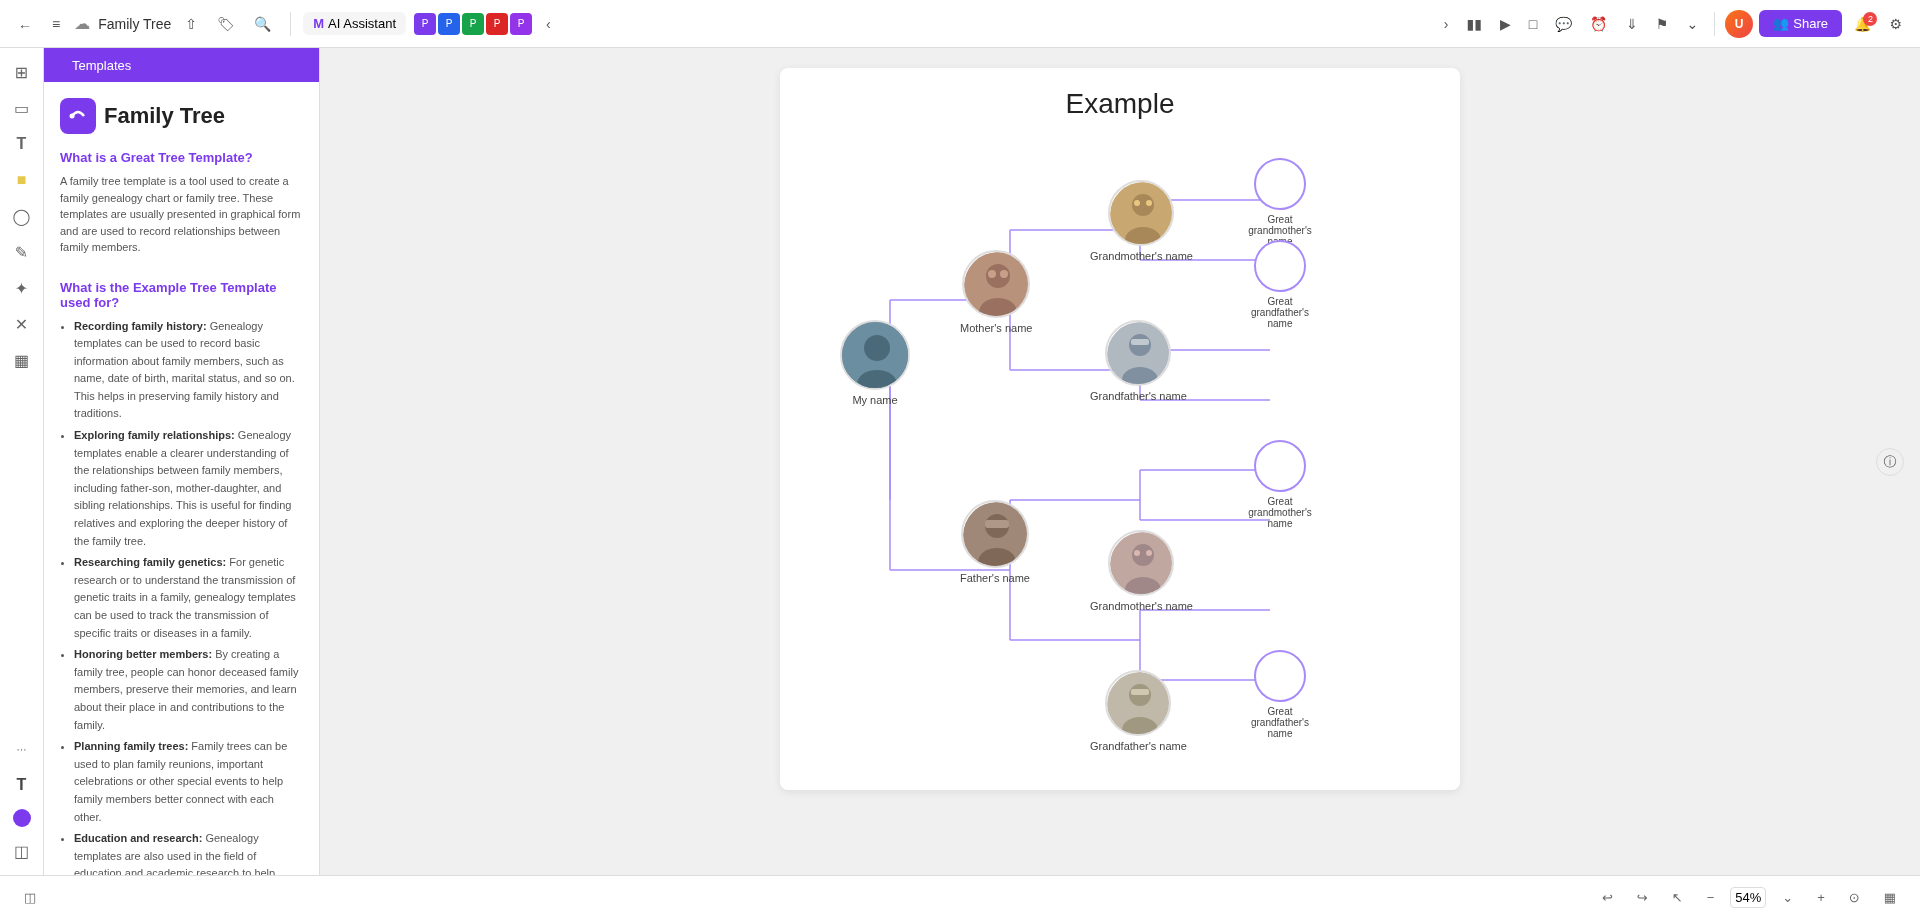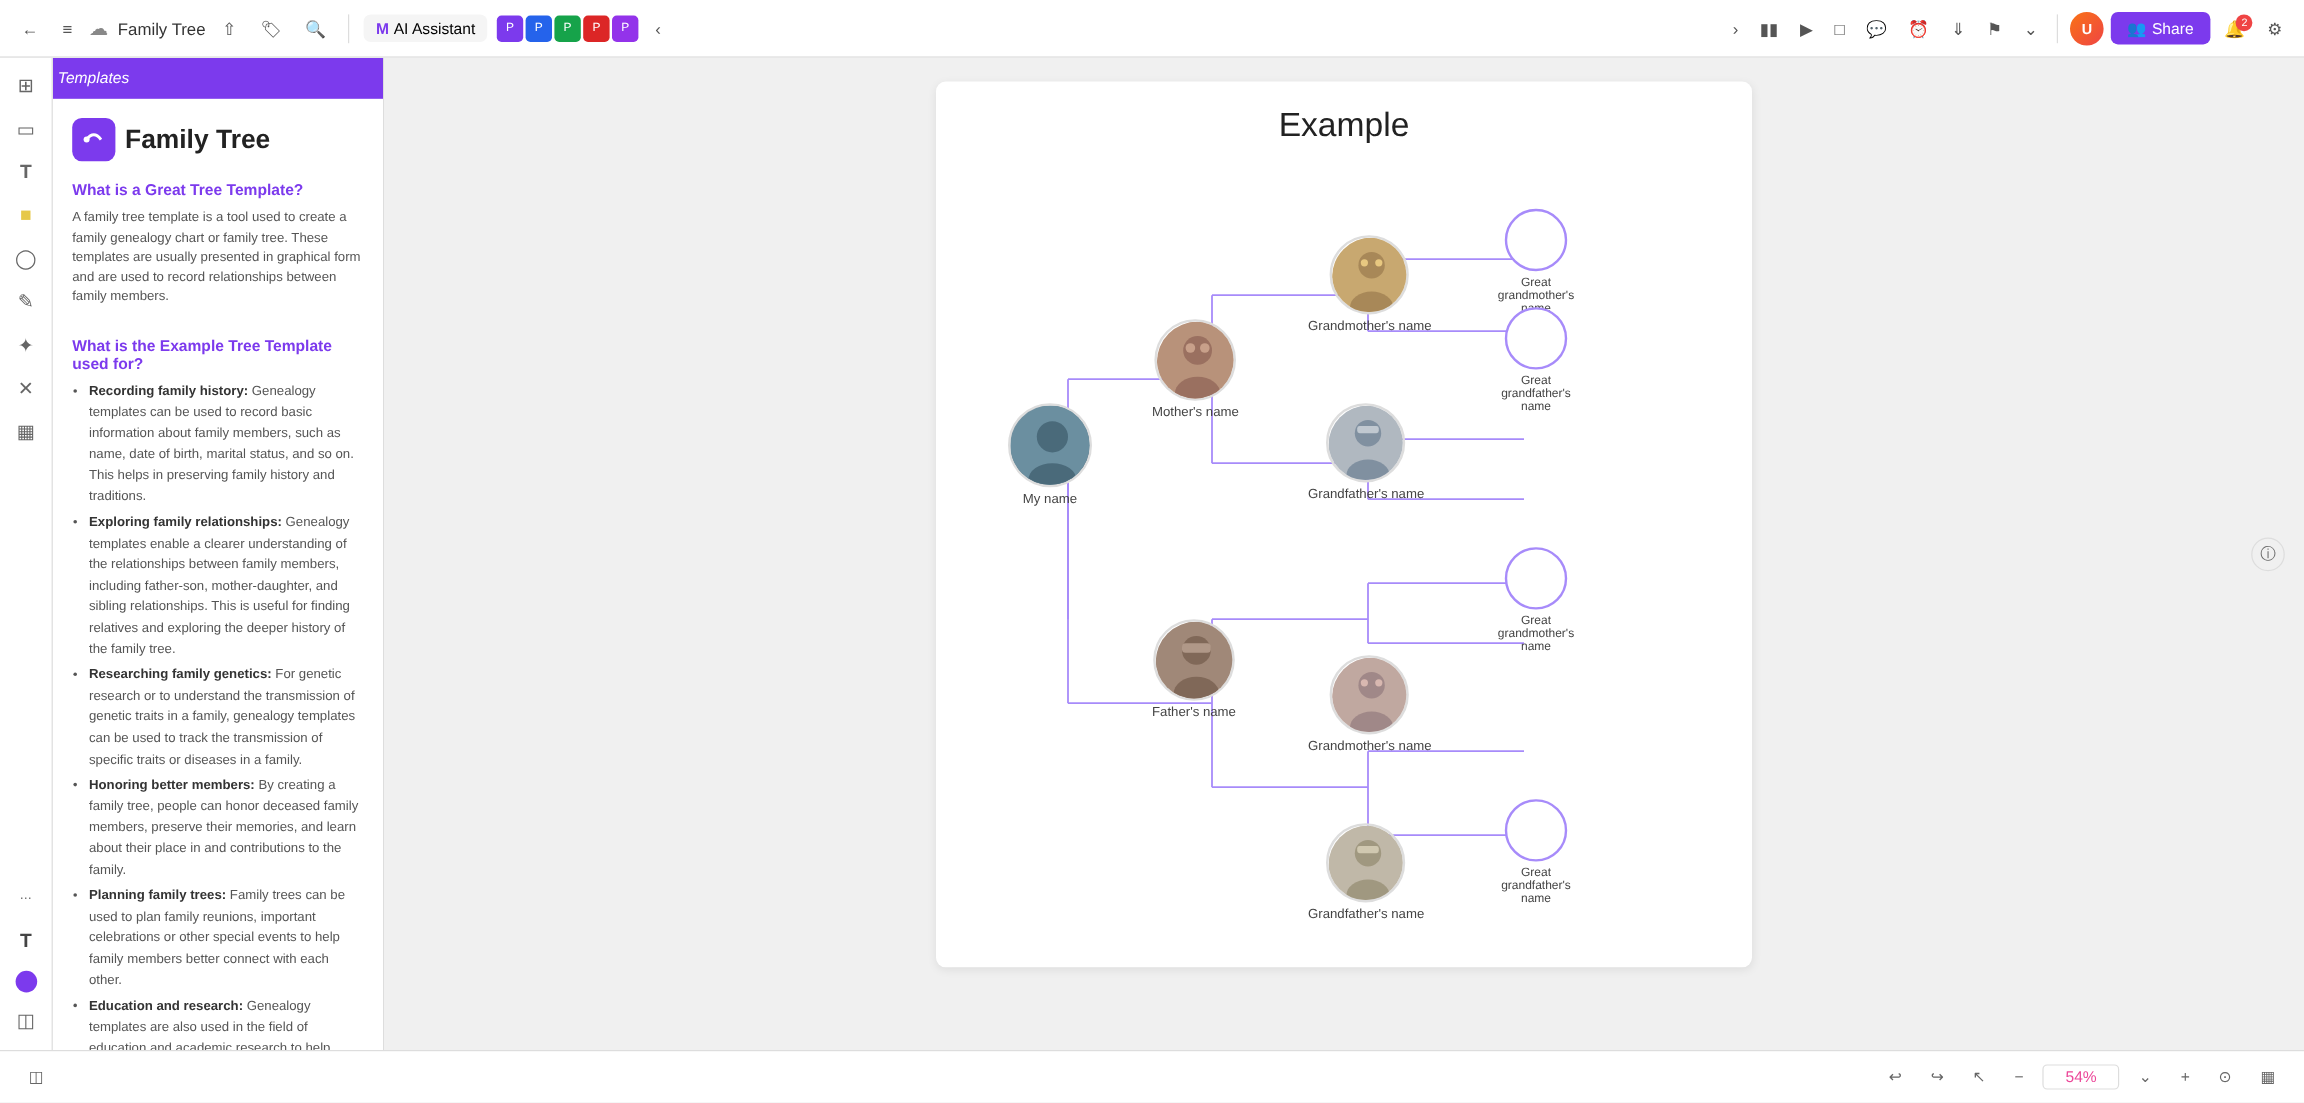--- a/index.html
+++ b/index.html
@@ -23,54 +23,54 @@
     .main { display: flex; flex: 1; overflow: hidden; }
 
     
     .left-sidebar { width: 44px; background: #fff; border-right: 1px solid #ddd; display: flex; flex-direction: column; align-items: center; padding: 8px 0; gap: 4px; flex-shrink: 0; }
     .sidebar-icon { width: 32px; height: 32px; border-radius: 6px; display: flex; align-items: center; justify-content: center; cursor: pointer; color: #666; font-size: 16px; }
     .sidebar-spacer { flex: 1; }
     .sidebar-color-dot { width: 18px; height: 18px; border-radius: 50%; background: #7c3aed; margin: 4px; }
 
     
     .template-panel { width: 276px; background: #fff; flex-shrink: 0; overflow-y: auto; border-right: 1px solid #ddd; }
-    .panel-header { background: #7c3aed; padding: 8px 4px; font-style: italic; }
+    .panel-header { background: #7c3aed; padding: 8px 28px; }
     .panel-header-text { color: #fff; font-size: 13px; font-weight: 500; }
     .panel-content { padding: 16px; }
     .ft-logo { width: 36px; height: 36px; background: #7c3aed; border-radius: 8px; display: inline-flex; align-items: center; justify-content: center; margin-right: 8px; }
     .ft-title-row { display: flex; align-items: center; margin-bottom: 16px; }
     .ft-title { font-size: 22px; font-weight: 600; color: #222; }
     .section-title { font-size: 13px; font-weight: 600; color: #7c3aed; margin-bottom: 8px; }
     .section-text { font-size: 11px; color: #555; line-height: 1.5; margin-bottom: 24px; }
     .bullet-list { list-style: disc; padding-left: 14px; margin-bottom: 14px; }
     .bullet-list li { font-size: 11px; color: #555; line-height: 1.6; margin-bottom: 4px; }
     .bullet-list li strong { color: #333; }
 
     
     .canvas-area { flex: 1; background: #f0f0f0; overflow: hidden; position: relative; }
     .canvas-content { position: absolute; inset: 0; display: flex; align-items: flex-start; justify-content: center; padding: 20px; }
     .example-container { background: #fff; border-radius: 8px; width: 680px; padding: 20px 30px 30px; box-shadow: 0 2px 8px rgba(0,0,0,0.08); }
-    .example-title { text-align: center; font-size: 28px; font-weight: 400; color: #222; margin-bottom: 36px; }
+    .example-title { text-align: center; font-size: 28px; font-weight: 400; color: #222; margin-bottom: 20px; }
 
     
     .family-tree { position: relative; width: 620px; height: 620px; }
     .person-node { position: absolute; display: flex; flex-direction: column; align-items: center; gap: 4px; }
     .person-circle { border-radius: 50%; overflow: hidden; border: 2px solid #ddd; flex-shrink: 0; }
     .person-circle-empty { border-radius: 50%; border: 2px solid #a78bfa; background: #fff; flex-shrink: 0; }
     .person-label { font-size: 11px; color: #444; text-align: center; white-space: nowrap; }
 
     
     .connector-svg { position: absolute; top: 0; left: 0; width: 100%; height: 100%; pointer-events: none; }
 
     
     .bottom-toolbar { height: 44px; background: #fff; border-top: 1px solid #ddd; display: flex; align-items: center; justify-content: space-between; padding: 0 16px; flex-shrink: 0; }
     .bottom-left { display: flex; gap: 8px; }
     .bottom-right { display: flex; align-items: center; gap: 8px; }
     .bottom-btn { background: none; border: none; cursor: pointer; color: #666; font-size: 13px; padding: 4px 8px; border-radius: 4px; }
-    .zoom-display { font-size: 13px; color: #ec4899; padding: 2px 18px; border: 1px solid #ddd; border-radius: 4px; }
+    .zoom-display { font-size: 13px; color: #000000; padding: 2px 4px; border: 1px solid #ddd; border-radius: 4px; }
     .info-btn { width: 28px; height: 28px; border-radius: 50%; border: 1px solid #ddd; background: none; cursor: pointer; display: flex; align-items: center; justify-content: center; font-size: 13px; color: #666; position: absolute; right: 16px; top: 50%; transform: translateY(-50%); }
     .photo-me { background: linear-gradient(160deg, #7090a0 30%, #506878 100%); }
   </style>
 </head>
 <body>
 
 <div class="toolbar">
   <div class="toolbar-left">
     <button class="toolbar-btn">
       <span>←</span>

